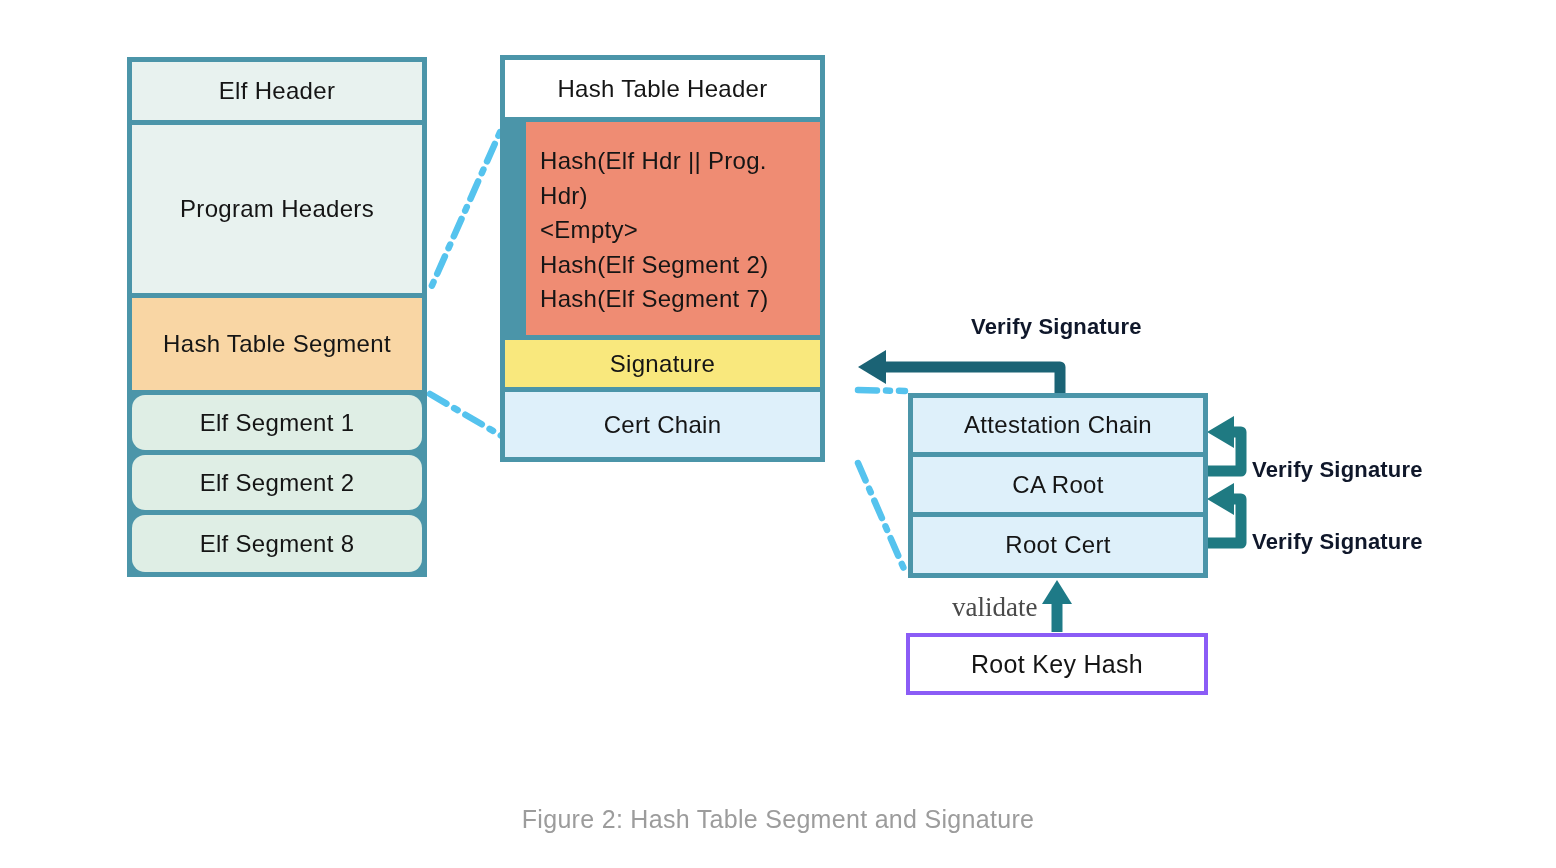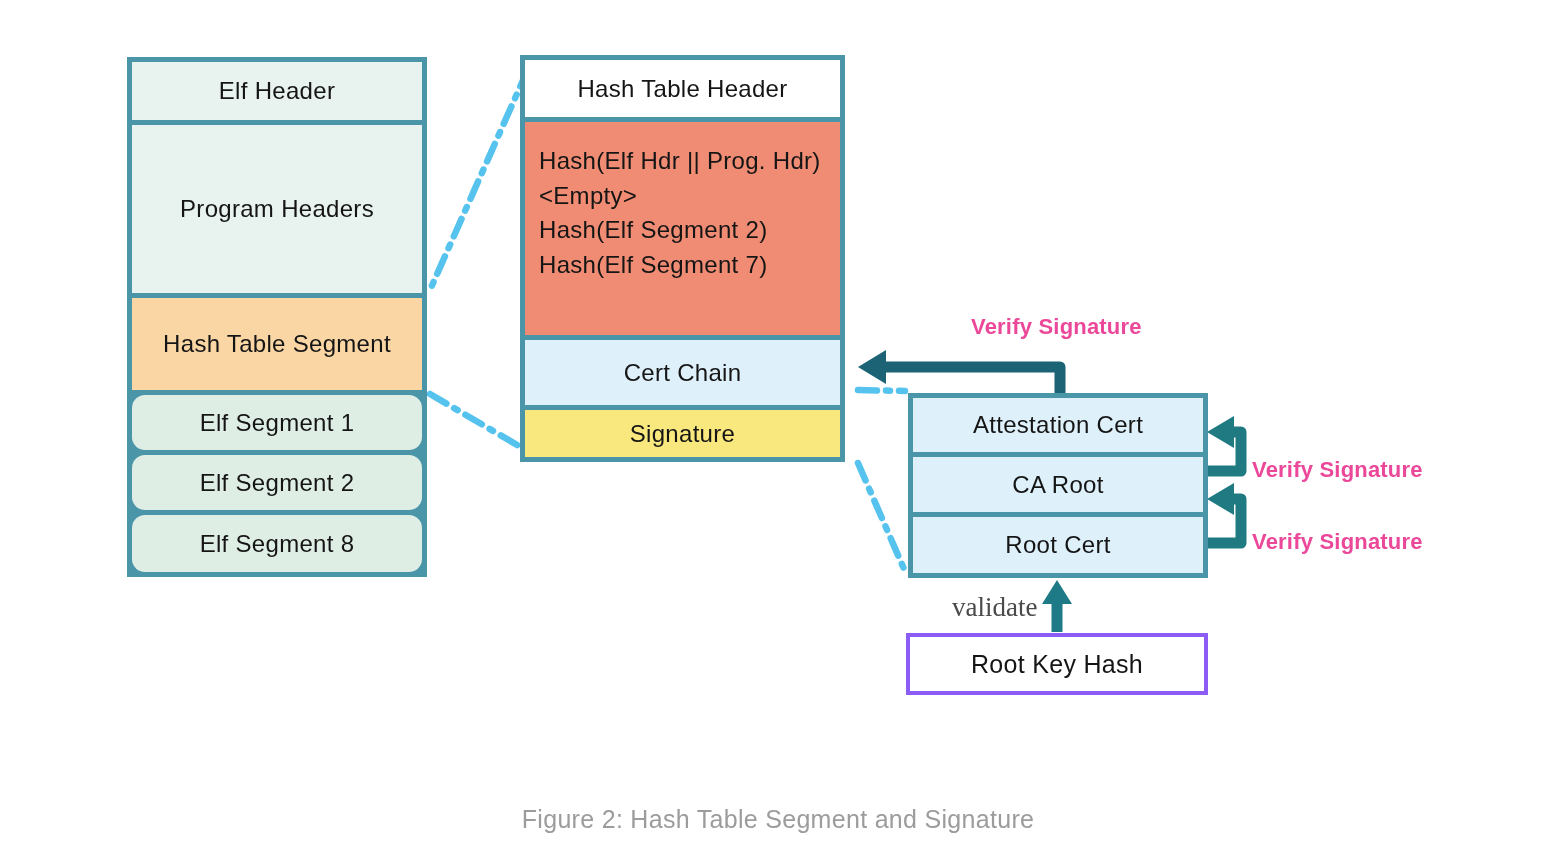--- a/index.html
+++ b/index.html
@@ -41,48 +41,49 @@
   
   #elf-box { left: 127px; top: 57px; width: 300px; height: 520px; }
   .mint   { background: #E8F2EF; }
   .green  { background: #DFEEE5; border-radius: 13px; }
   .orange { background: #F9D6A4; }
   .white-row { background: #ffffff; }
   .salmon { background: #EF8C73; }
   .yellow { background: #F9E87D; }
   .lblue  { background: #DEF0FA; }
   
-  #hash-box { left: 520px; top: 55px; width: 325px; height: 407px; }
+  #hash-box { left: 500px; top: 55px; width: 325px; height: 407px; }
   .hash-entries {
     display: block;
     text-align: left;
     padding: 22px 10px 0 14px;
     line-height: 34.5px;
     font-size: 24px;
+    margin-left: 21px;
   }
   
   #cert-box { left: 908px; top: 393px; width: 300px; height: 185px; }
   
   #root-key-hash {
     position: absolute;
     left: 906px; top: 633px;
     width: 302px; height: 62px;
     background: #ffffff;
     border: 4px solid #8b5cf6;
     display: flex;
     align-items: center;
     justify-content: center;
     font-size: 25px;
     letter-spacing: 0.3px;
   }
   .verify-label {
     position: absolute;
     font-weight: bold;
     font-size: 22px;
-    color: #ec4899;
+    color: #0f172a;
     letter-spacing: 0.2px;
     white-space: nowrap;
   }
   #verify-top    { left: 971px;  top: 314px; }
   #verify-mid    { left: 1252px; top: 457px; }
   #verify-bottom { left: 1252px; top: 529px; }
   #validate-label {
     position: absolute;
     left: 952px; top: 592px;
     font-family: "Liberation Serif", "DejaVu Serif", serif;
@@ -144,26 +145,26 @@
   </div>
 
   <div class="stackbox" id="hash-box">
     <div class="row white-row" style="height:57px">Hash Table Header</div>
     <div class="row salmon hash-entries" style="height:213px">
       <div>Hash(Elf Hdr || Prog. Hdr)</div>
       <div>&lt;Empty&gt;</div>
       <div>Hash(Elf Segment 2)</div>
       <div>Hash(Elf Segment 7)</div>
     </div>
+    <div class="row yellow" style="height:47px">Signature</div>
     <div class="row lblue" style="height:65px">Cert Chain</div>
-    <div class="row yellow" style="height:47px">Signature</div>
   </div>
 
   <div class="stackbox" id="cert-box">
-    <div class="row lblue" style="height:54px">Attestation Cert</div>
+    <div class="row lblue" style="height:54px">Attestation Chain</div>
     <div class="row lblue" style="height:55px">CA Root</div>
     <div class="row lblue" style="height:56px">Root Cert</div>
   </div>
 
   <div id="root-key-hash">Root Key Hash</div>
 
   <div class="verify-label" id="verify-top">Verify Signature</div>
   <div class="verify-label" id="verify-mid">Verify Signature</div>
   <div class="verify-label" id="verify-bottom">Verify Signature</div>
   <div id="validate-label">validate</div>

